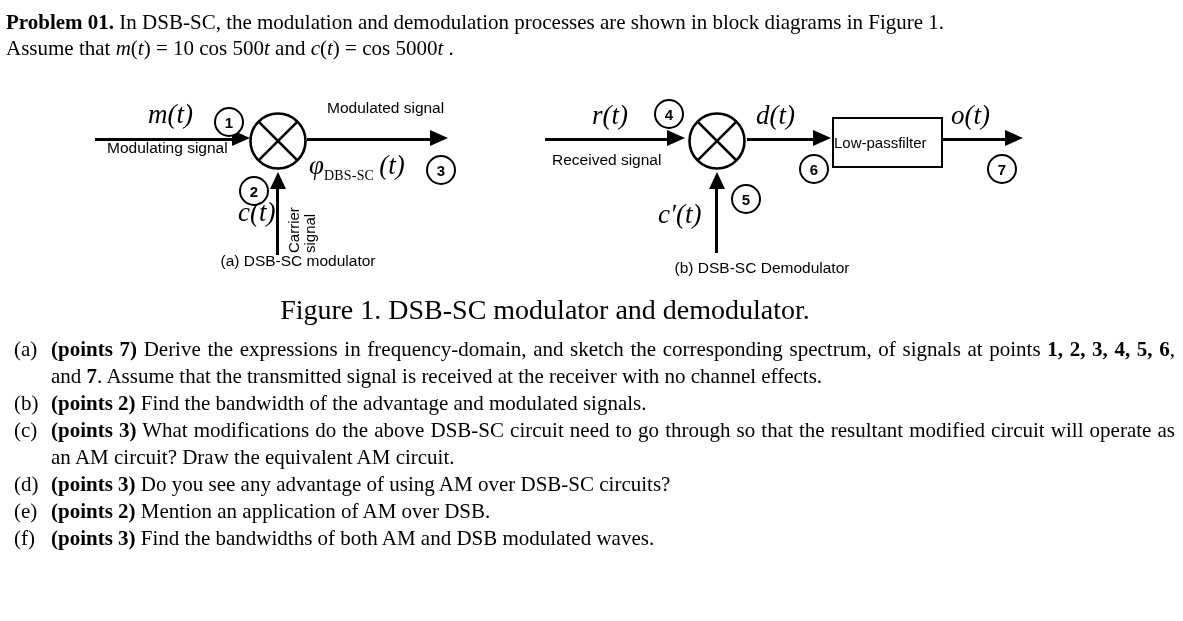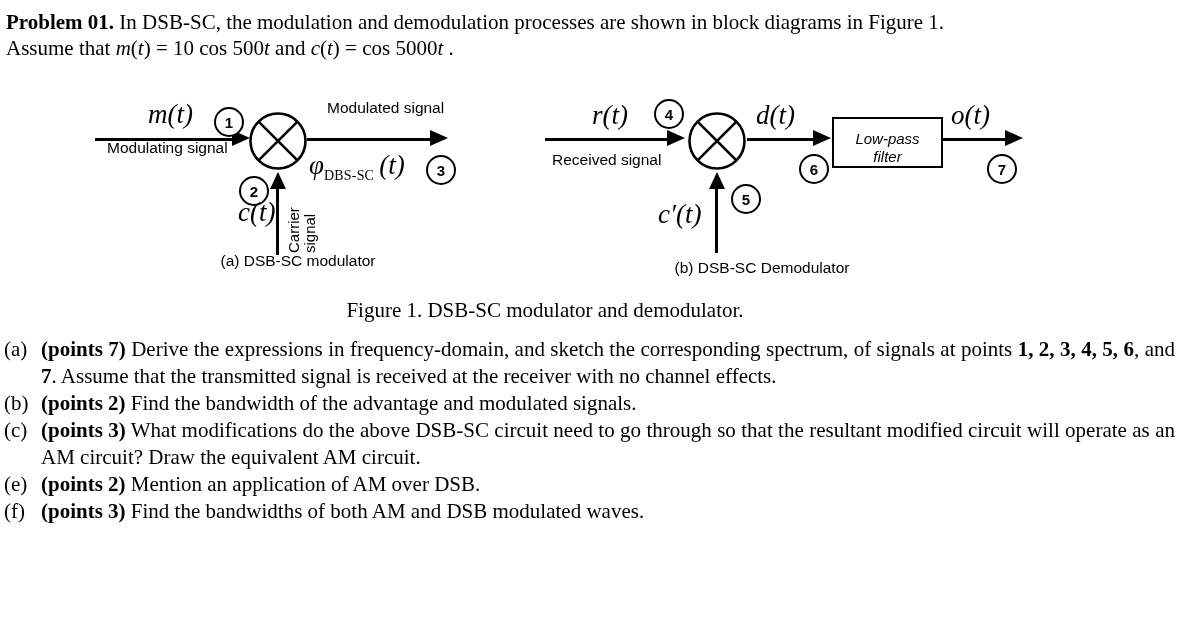--- a/index.html
+++ b/index.html
@@ -24,30 +24,30 @@
     position:absolute;width:26px;height:26px;border:2px solid #000;border-radius:50%;
     display:flex;align-items:center;justify-content:center;background:#fff;
     font-family:"Liberation Sans",sans-serif;font-weight:bold;font-size:15px;
   }
   .math{position:absolute;font-style:italic;font-size:27px;line-height:30px;white-space:nowrap;}
   .math sub{font-style:normal;font-size:14px;letter-spacing:0.2px;}
   .slabel{position:absolute;font-family:"Liberation Sans",sans-serif;font-size:15.5px;white-space:nowrap;}
   .mixer{position:absolute;}
   .lpf{
     position:absolute;box-sizing:border-box;border:2.5px solid #000;background:#fff;
-    display:flex;flex-direction:column;align-items:center;justify-content:flex-end;
-    font-family:"Liberation Sans",sans-serif;font-size:15px;line-height:18px;font-style:italic;
+    display:flex;align-items:center;justify-content:flex-start;
+    font-family:"Liberation Sans",sans-serif;font-size:15px;line-height:18px;
   }
   .rot{position:absolute;transform:rotate(-90deg);font-family:"Liberation Sans",sans-serif;font-size:15px;line-height:16px;}
   .diag-cap{position:absolute;text-align:center;font-family:"Liberation Sans",sans-serif;font-size:15.5px;}
 
-  .fig-caption{margin-top:12px;width:1090px;text-align:center;font-size:21px;line-height:26px;}
+  .fig-caption{margin-top:12px;width:1090px;text-align:center;font-size:28px;line-height:26px;}
 
   
-  .questions{margin-top:13px;padding:0 8px 0 4px;font-size:21px;line-height:27px;}
+  .questions{margin-top:13px;padding:0 8px 0 14px;font-size:21px;line-height:27px;}
   .q{padding-left:37px;text-indent:-37px;text-align:justify;}
   .qm{display:inline-block;width:37px;text-indent:0;}
 </style>
 </head>
 <body>
 
 <div>
 
   <div class="intro">
     <div><span class="b">Problem 01.</span><span> In DSB-SC, the modulation and demodulation processes are shown in block diagrams in Figure 1.</span></div>
@@ -116,17 +116,18 @@
 
     <div class="diag-cap" style="left:640px;top:164px;width:244px;">(b) DSB-SC Demodulator</div>
   </div>
 
   <div class="fig-caption">Figure 1. DSB-SC modulator and demodulator.</div>
 
   <div class="questions">
     <div class="q"><span class="qm">(a)</span><span><span class="b">(points 7)</span><span> Derive the expressions in frequency-domain, and sketch the corresponding spectrum, of signals at points </span><span class="b">1, 2, 3, 4, 5, 6</span><span>, and </span><span class="b">7</span><span>. Assume that the transmitted signal is received at the receiver with no channel effects.</span></span></div>
     <div class="q"><span class="qm">(b)</span><span><span class="b">(points 2)</span><span> Find the bandwidth of the advantage and modulated signals.</span></span></div>
     <div class="q"><span class="qm">(c)</span><span><span class="b">(points 3)</span><span> What modifications do the above DSB-SC circuit need to go through so that the resultant modified circuit will operate as an AM circuit? Draw the equivalent AM circuit.</span></span></div>
+    <div class="q"><span class="qm">(d)</span><span><span class="b">(points 3)</span><span> Do you see any advantage of using AM over DSB-SC circuits?</span></span></div>
     <div class="q"><span class="qm">(e)</span><span><span class="b">(points 2)</span><span> Mention an application of AM over DSB.</span></span></div>
     <div class="q"><span class="qm">(f)</span><span><span class="b">(points 3)</span><span> Find the bandwidths of both AM and DSB modulated waves.</span></span></div>
   </div>
 
 </div>
 
 </body></html>

